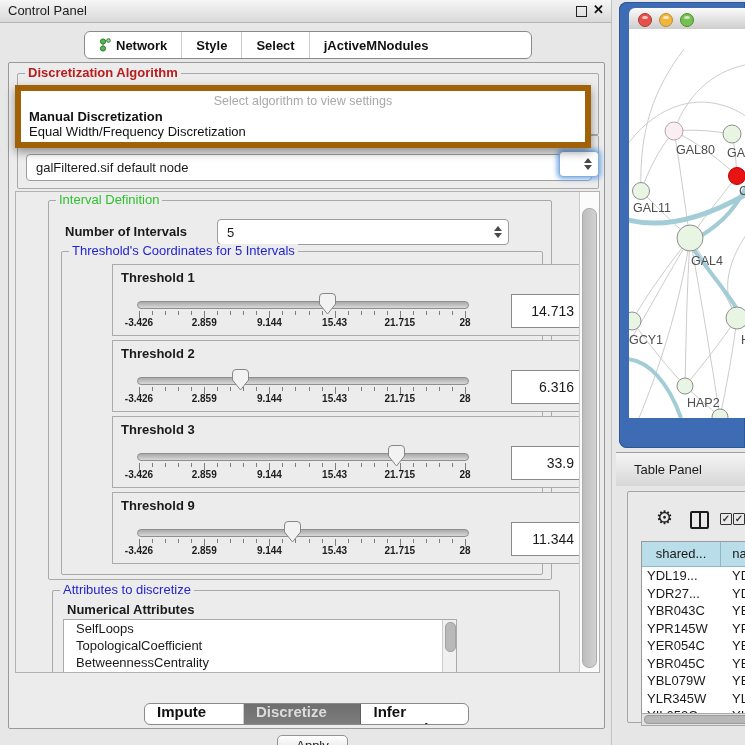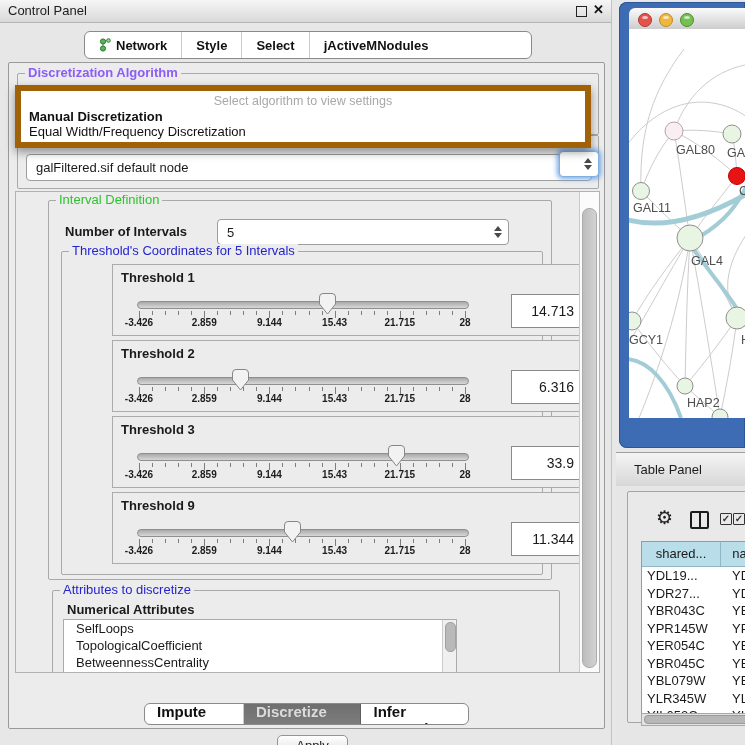--- a/index.html
+++ b/index.html
@@ -26,21 +26,21 @@
   .bottom-tabs{left:144px;top:703px;width:323px;height:20px;display:flex;
     background:#fff;border:1px solid #8a8a8a;border-radius:6px;overflow:hidden;}
   .bottom-tabs .tab-seg{font-size:15px;padding:16px 12px;flex:1 1 auto;}
 
   
   .content{left:8px;top:62px;width:595px;height:665px;background:#ececec;
     border:1px solid #9a9a9a;border-radius:2px;}
   .group{position:absolute;border:1px solid #a9a9a9;border-radius:2px;}
   .legend{position:absolute;top:-8px;left:7px;background:#ececec;padding:0 3px;
     font-size:13px;line-height:14px;white-space:nowrap;}
-  .legend.black{color:#8b5cf6;font-weight:700;}
+  .legend.black{color:#b91c1c;font-weight:700;}
   .legend.green{color:#2ec22e;}
   .legend.blue{color:#2424cf;}
 
   
   .combo{position:absolute;background:#fff;border:1px solid #9d9d9d;border-radius:4px;
     font-size:13px;display:flex;align-items:center;}
   .combo .val{padding-left:9px;flex:1;white-space:nowrap;overflow:hidden;}
   .stepper{width:16px;display:flex;flex-direction:column;align-items:center;
     justify-content:center;gap:2px;margin-right:2px;}
   .arr{width:0;height:0;border-left:4px solid transparent;border-right:4px solid transparent;}

